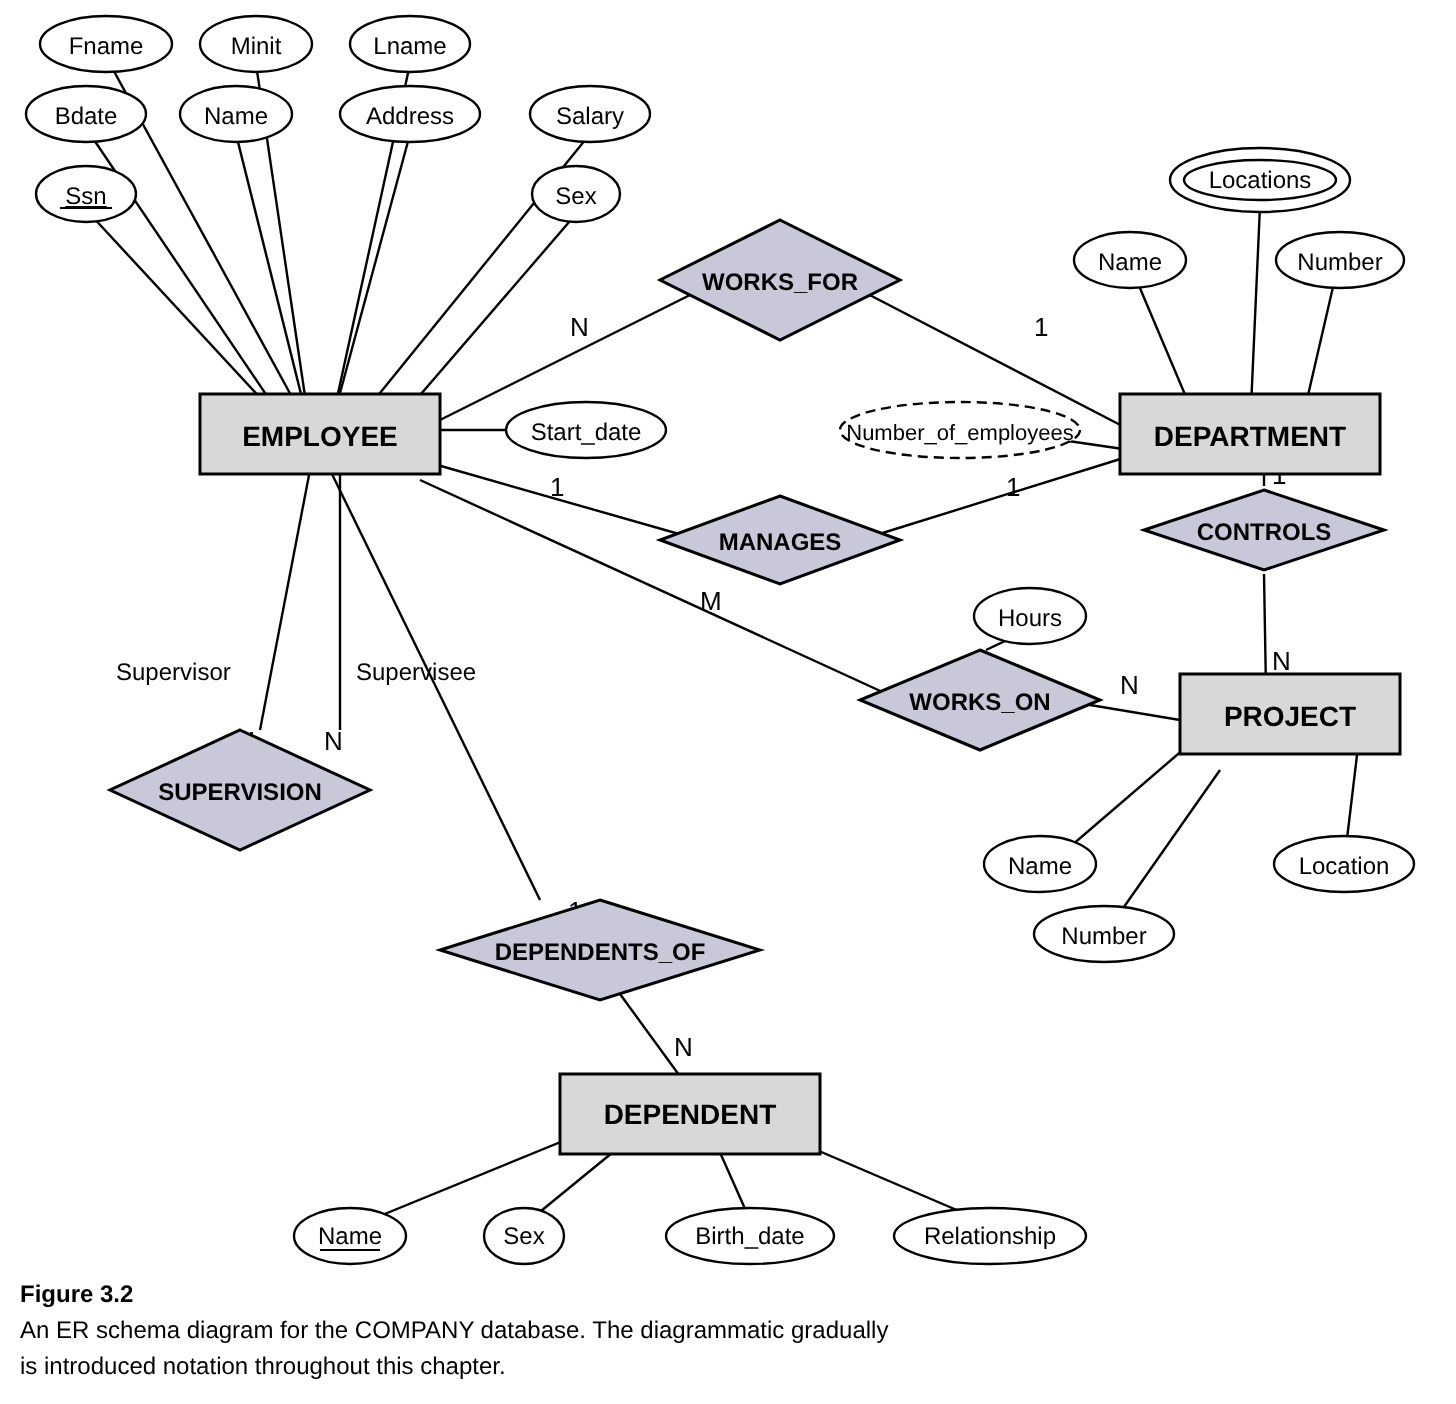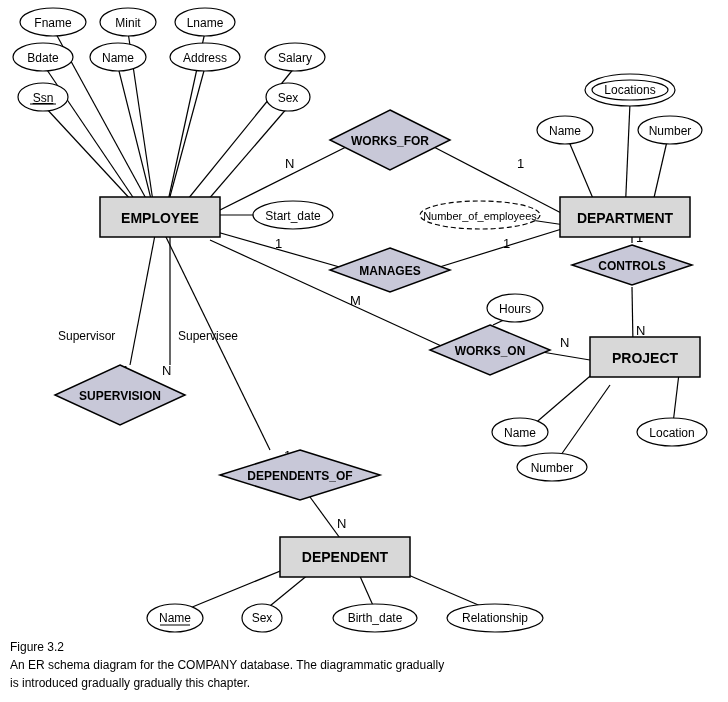--- a/index.html
+++ b/index.html
@@ -1,20 +1,20 @@
 <!DOCTYPE html>
 <html><head>
   <meta charset="utf-8">
   <style>
     * { margin: 0; padding: 0; box-sizing: border-box; }
     body { background: #fff; font-family: Arial, sans-serif; font-size: 13px; }
     .canvas { position: relative; width: 728px; height: 702px; overflow: hidden; }
     svg { position: absolute; top: 0; left: 0; width: 728px; height: 702px; }
     .caption { position: absolute; bottom: 10px; left: 10px; font-size: 12px; line-height: 1.5; }
-    .caption-title { font-weight: normal; }
+    .caption-title { font-weight: bold; }
   </style>
 </head>
 <body>
 
 <div class="canvas">
   <svg id="er-svg">
 
     <line x1="155" y1="215" x2="55" y2="32" stroke="#000" stroke-width="1.2"></line>
 
     <line x1="155" y1="215" x2="128" y2="32" stroke="#000" stroke-width="1.2"></line>
@@ -205,15 +205,15 @@
     <text x="375" y="622" text-anchor="middle" font-size="12">Birth_date</text>
 
     <ellipse cx="495" cy="618" rx="48" ry="14" fill="#fff" stroke="#000" stroke-width="1.2"></ellipse>
     <text x="495" y="622" text-anchor="middle" font-size="12">Relationship</text>
 
   </svg>
 
   <div class="caption">
     <span class="caption-title">Figure 3.2</span><br>
     <span>An ER schema diagram for the COMPANY database. The diagrammatic gradually</span><br>
-    <span>is introduced gradually gradually this chapter.</span>
+    <span>is introduced notation throughout this chapter.</span>
   </div>
 </div>
 
 </body></html>

